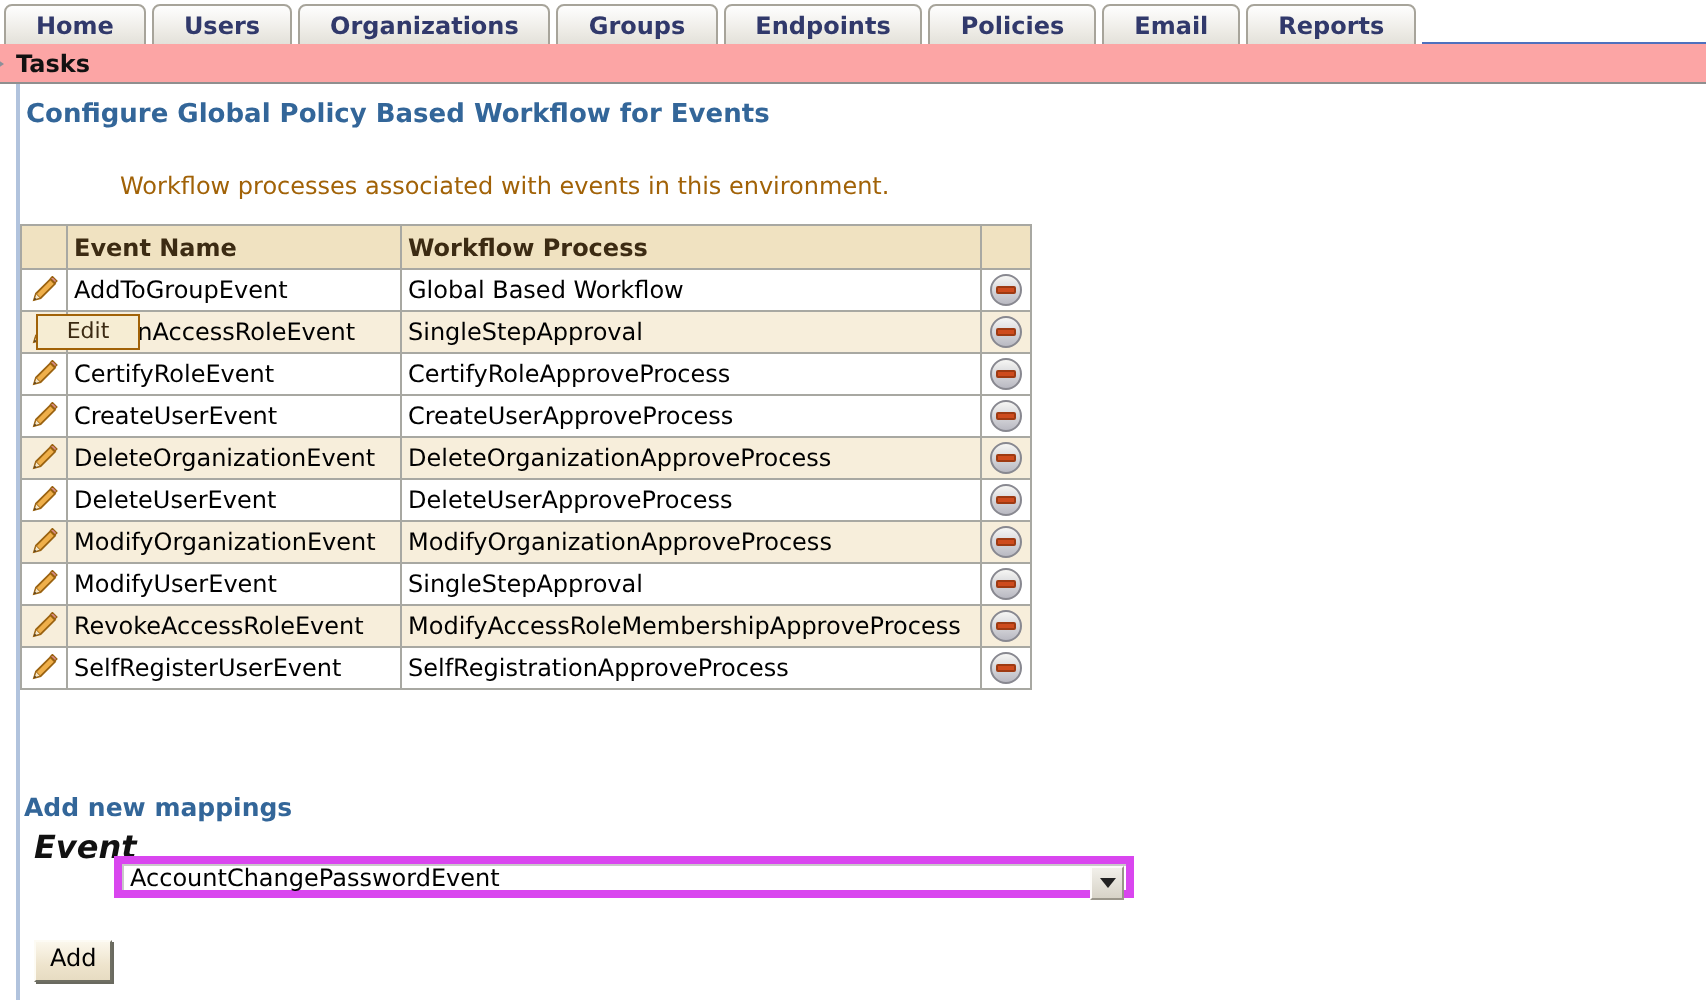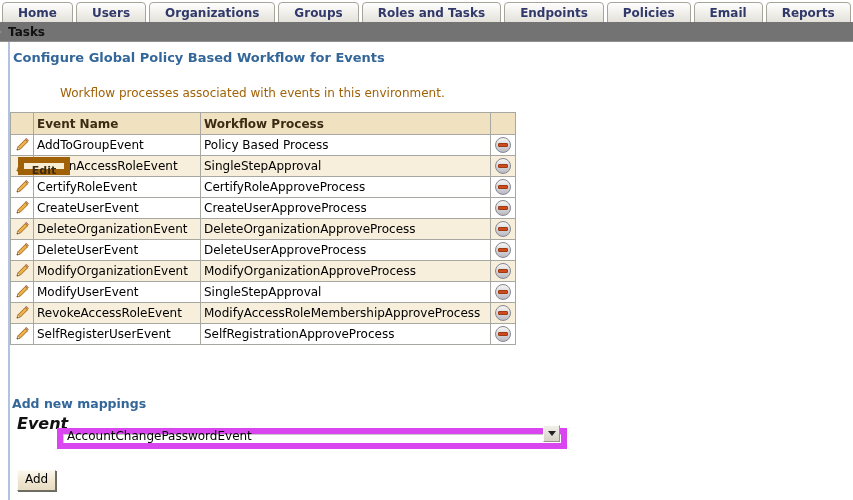--- a/index.html
+++ b/index.html
@@ -29,21 +29,21 @@
     white-space:nowrap;cursor:default;
   }
   .tab-filler{
     flex:1 1 auto;align-self:flex-end;
     height:2px;background:#4e71be;margin-bottom:0px;
   }
   
   .tasksbar{
     position:absolute;top:22px;left:0;right:0;height:19px;
     border-bottom:1px solid #8f8f8f;
-    background:#737373;overflow:hidden;
+    background:#fca5a5;overflow:hidden;
   }
   .tasks-caret{
     position:absolute;left:-4px;top:6px;
     width:0;height:0;
     border-left:6px solid #8c9099;
     border-top:4px solid transparent;
     border-bottom:4px solid transparent;
   }
   .tasks-label{
     position:absolute;left:8px;top:3px;
@@ -95,40 +95,40 @@
   .minus-btn::after{
     content:"";position:absolute;left:2px;top:5px;
     width:8px;height:2px;
     background:#ce4b1d;border:1px solid #9e3a12;border-radius:1px;
   }
   
   .tooltip{
     position:absolute;left:18px;top:157px;
     box-sizing:border-box;
     width:52px;height:18px;
-    background:#f6edd3;border:6px solid #a16207;
-    font-size:11px;font-weight:bold;color:#3c2b13;
+    background:#f6edd3;border:1px solid #a16207;
+    font-size:11px;font-weight:normal;color:#3c2b13;
     text-align:center;line-height:16px;
     z-index:5;
   }
   
   .section-title{
     position:absolute;left:12px;top:396px;
     color:#336699;font-weight:bold;font-size:12.5px;
   }
   .event-label{
     position:absolute;left:17px;top:414px;
     font-weight:bold;font-size:16px;color:#111;font-style:italic;
   }
   .combo{
     position:absolute;left:57px;top:428px;
     box-sizing:border-box;width:510px;height:21px;
-    background:#fff;border:6px solid #d946ef;
+    background:#fff;border:4px solid #d946ef;
     box-shadow:inset 1px 1px 0 #c9c9c9;
-    display:flex;align-items:flex-end;cursor:default;
+    display:flex;align-items:flex-start;cursor:default;
   }
   .combo-text{
     flex:1;padding:0 4px;font-size:12px;color:#000;
     white-space:nowrap;overflow:hidden;
   }
   .combo-btn{
     box-sizing:border-box;width:17px;height:17px;margin:1px;
     background:linear-gradient(#f2f0ea,#d7d3c7);
     border:1px solid #9a968a;
     border-top-color:#fdfcf9;border-left-color:#fdfcf9;
@@ -154,21 +154,20 @@
 </style>
 </head>
 <body>
 
 <div class="tabbar">
 
   <div class="tab">Home</div>
     <div class="tab">Users</div>
     <div class="tab">Organizations</div>
     <div class="tab">Groups</div>
-    <div class="tab">Roles and Tasks</div>
     <div class="tab">Endpoints</div>
     <div class="tab">Policies</div>
     <div class="tab">Email</div>
     <div class="tab">Reports</div>
     <div class="tab-filler" id="tab-filler"></div>
 </div>
 
 <div class="tasksbar">
   <span class="tasks-caret"></span>
   <span class="tasks-label">Tasks</span>
@@ -190,21 +189,21 @@
   </thead>
   <tbody id="table-body">
       <tr class="white">
         <td class="icon-cell"><svg class="pencil" viewBox="0 0 14 14" xmlns="http://www.w3.org/2000/svg">
     <path d="M10.2 1.2 l2.3 2.3 l1-1 l-2.3-2.3 z" fill="#d98a8a" stroke="#9a6210" stroke-width="0.6"></path>
     <path d="M2 12 l1-3.2 l7.2-7.2 l2.3 2.3 l-7.2 7.2 z" fill="#efaf4a" stroke="#9a6210" stroke-width="0.9"></path>
     <path d="M2 12 l1-3.2 l2.2 2.2 z" fill="#f5e6c8" stroke="#9a6210" stroke-width="0.5"></path>
     <path d="M2 12 l0.4-1.3 l0.9 0.9 z" fill="#4a3a20"></path>
   </svg></td>
         <td class="event-cell">AddToGroupEvent</td>
-        <td class="process-cell">Policy Based Process</td>
+        <td class="process-cell">Global Based Workflow</td>
         <td class="minus-cell"><span class="minus-btn"></span></td>
       </tr>
       <tr class="beige">
         <td class="icon-cell"><svg class="pencil" viewBox="0 0 14 14" xmlns="http://www.w3.org/2000/svg">
     <path d="M10.2 1.2 l2.3 2.3 l1-1 l-2.3-2.3 z" fill="#d98a8a" stroke="#9a6210" stroke-width="0.6"></path>
     <path d="M2 12 l1-3.2 l7.2-7.2 l2.3 2.3 l-7.2 7.2 z" fill="#efaf4a" stroke="#9a6210" stroke-width="0.9"></path>
     <path d="M2 12 l1-3.2 l2.2 2.2 z" fill="#f5e6c8" stroke="#9a6210" stroke-width="0.5"></path>
     <path d="M2 12 l0.4-1.3 l0.9 0.9 z" fill="#4a3a20"></path>
   </svg></td>
         <td class="event-cell">AssignAccessRoleEvent</td>

